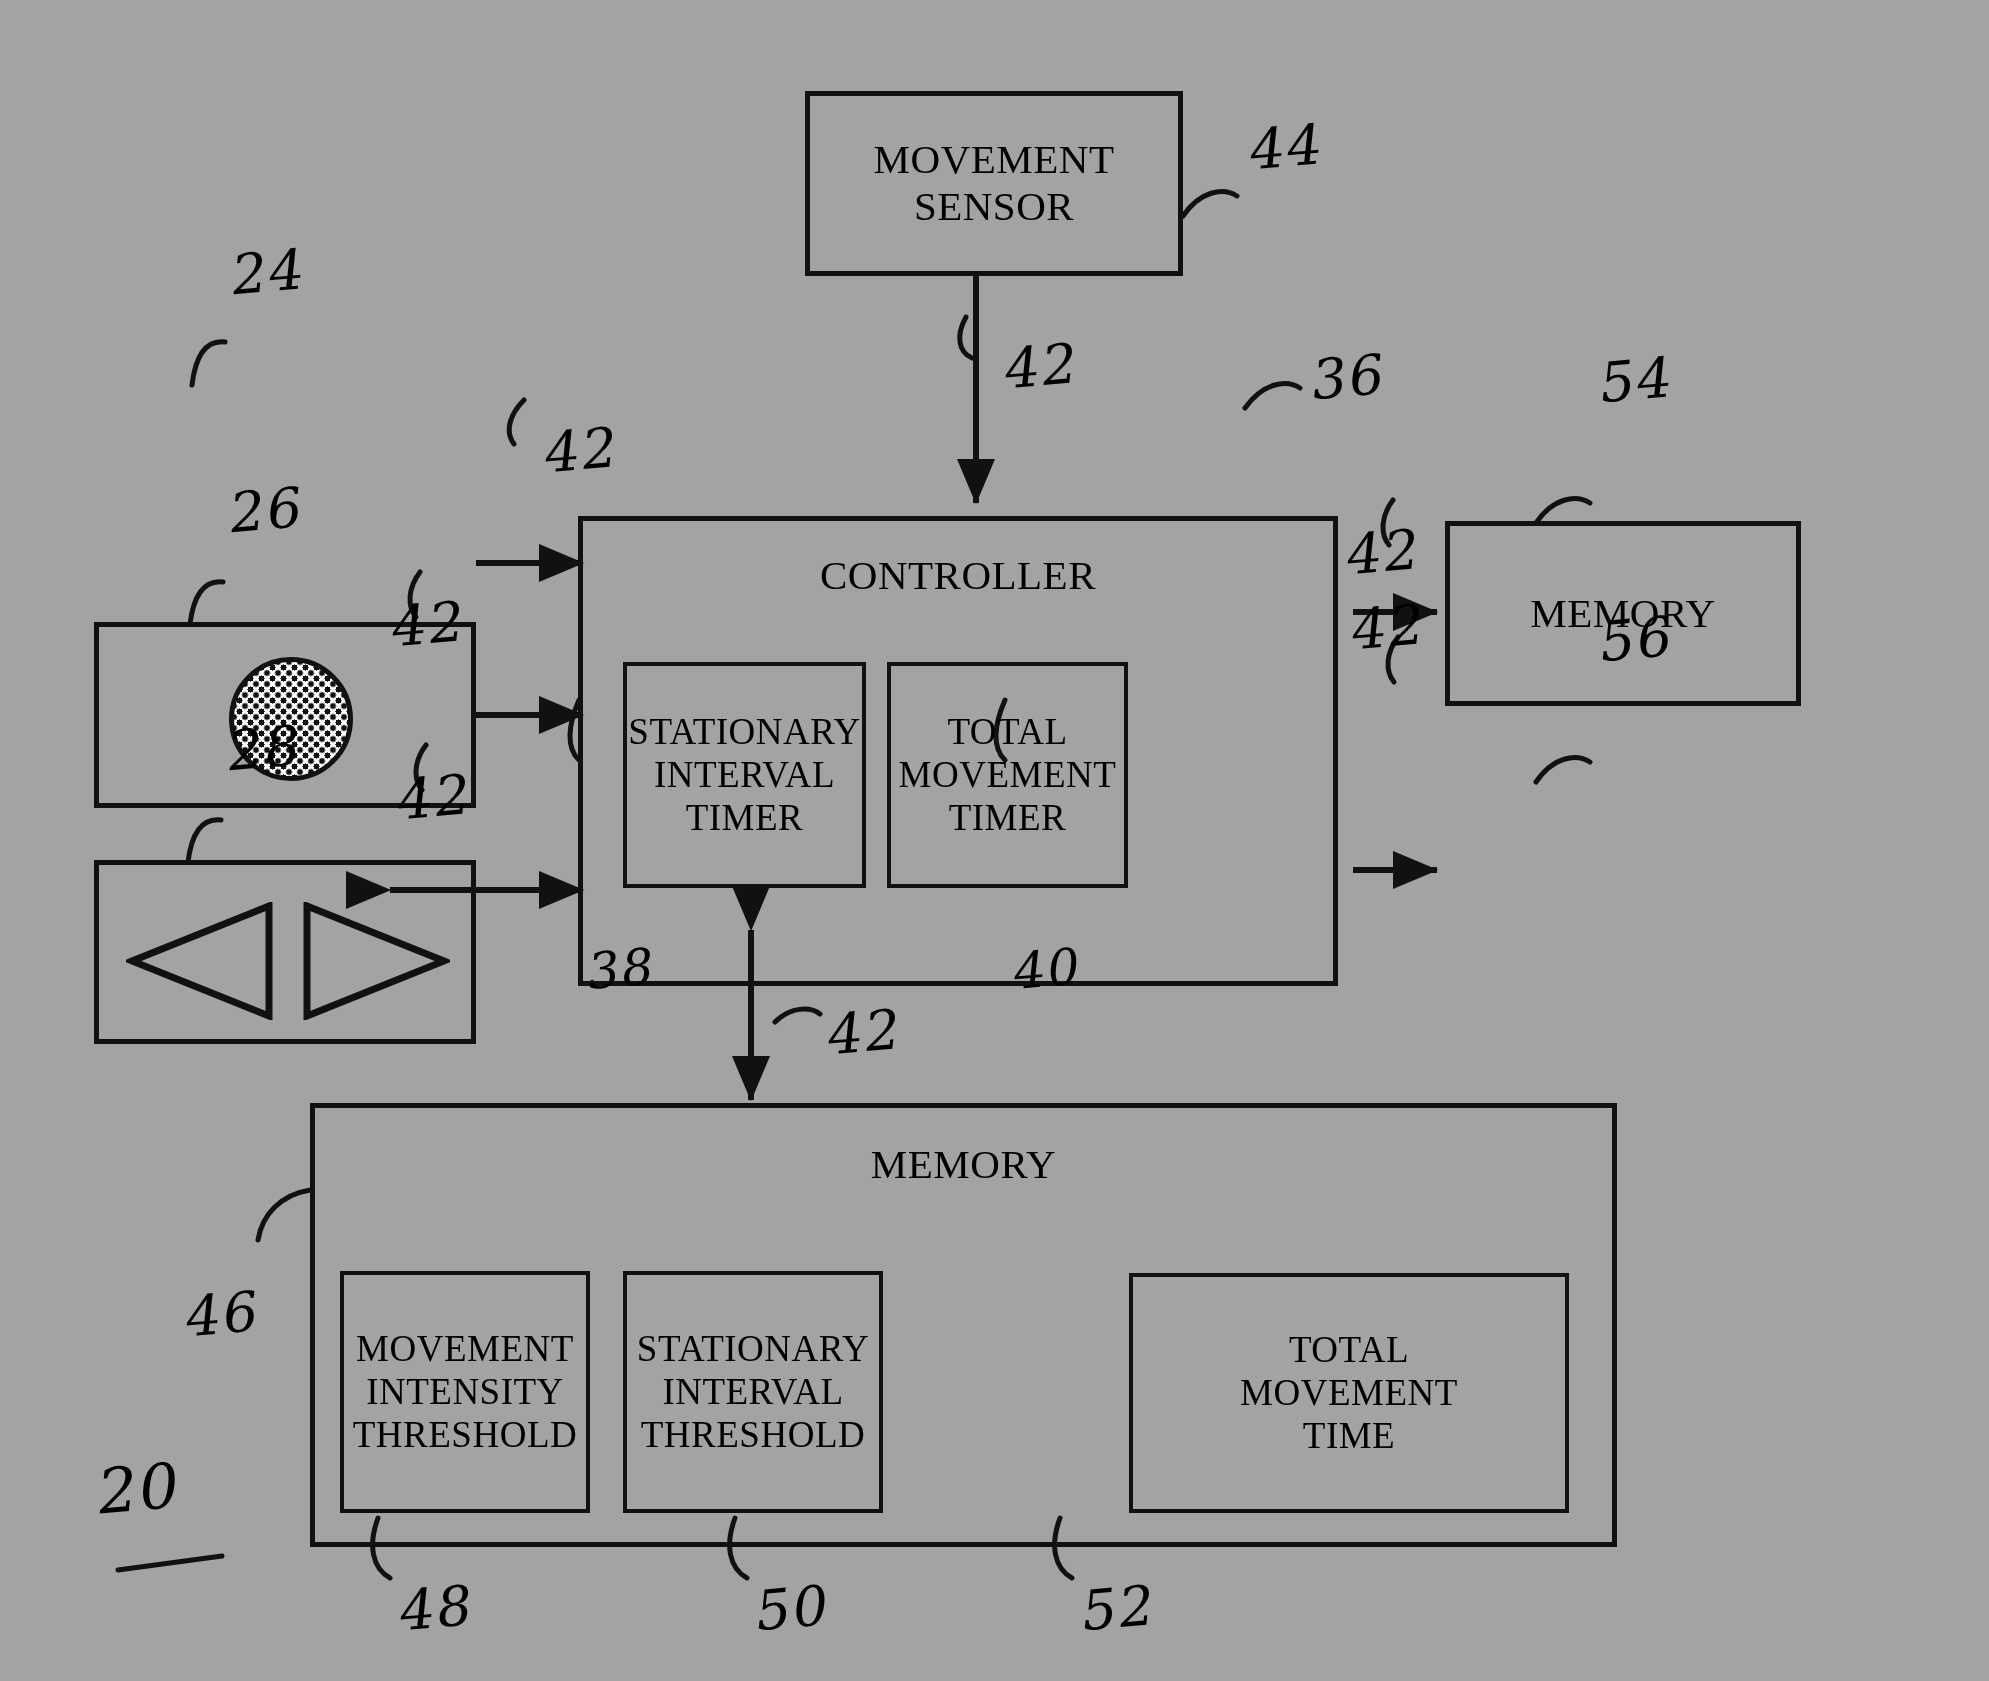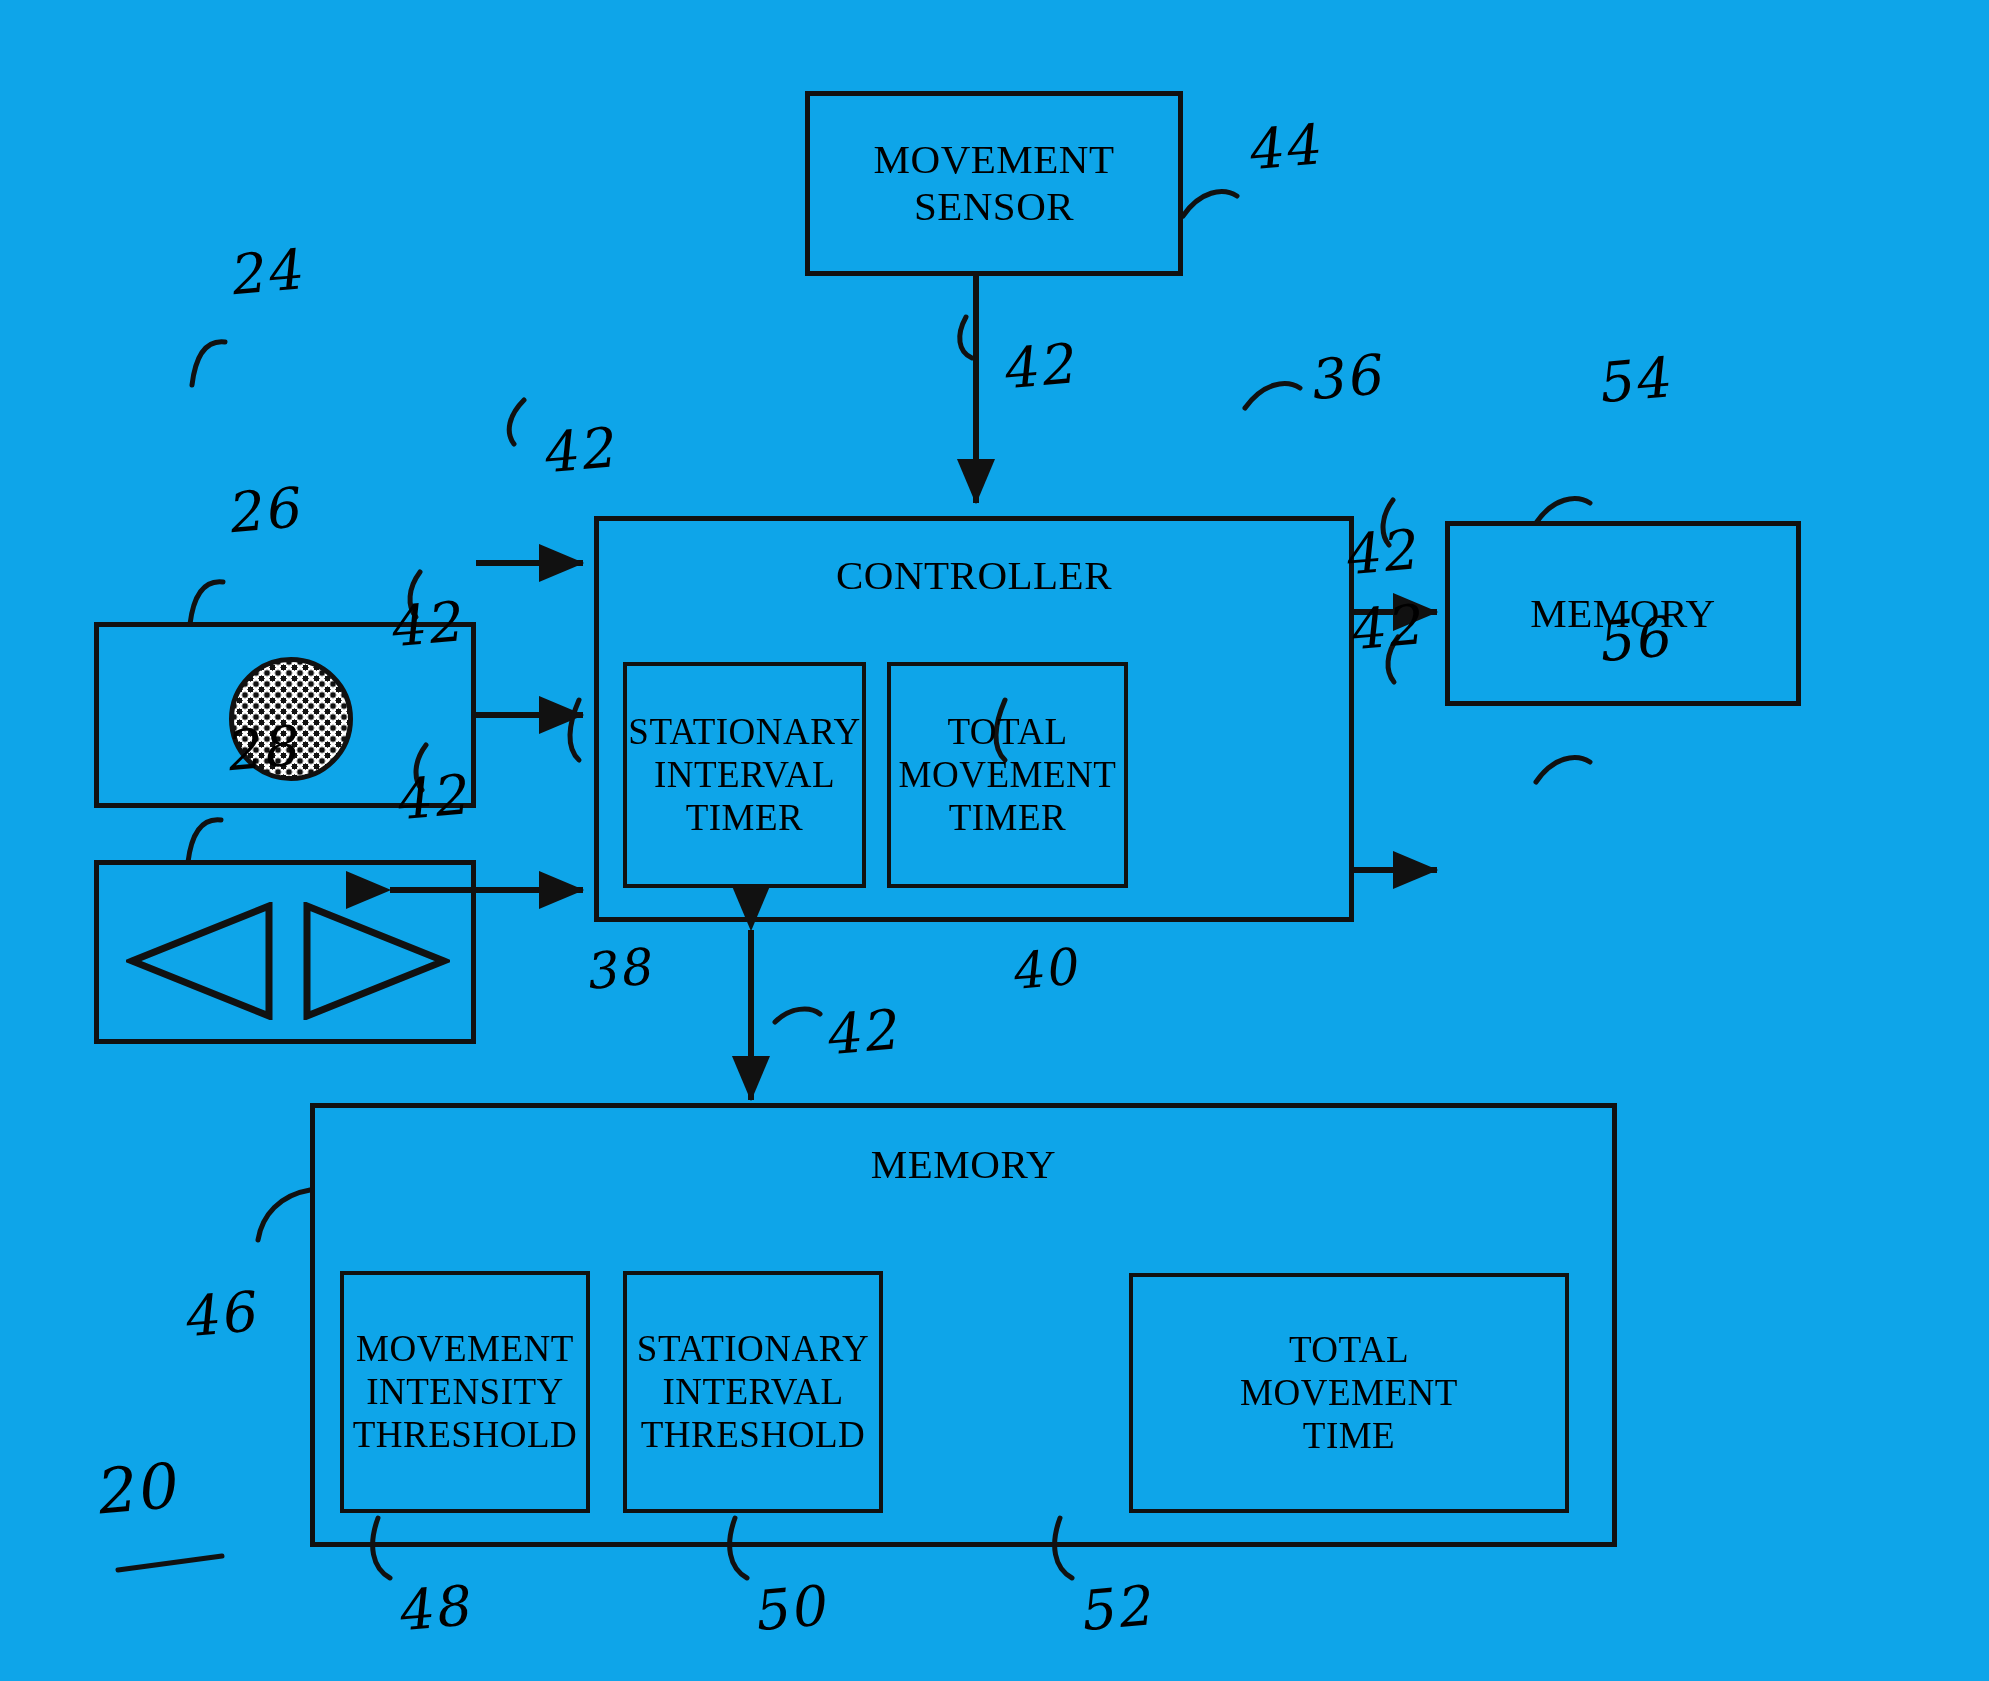--- a/index.html
+++ b/index.html
@@ -4,21 +4,21 @@
 <style>
   html, body {
     margin: 0;
     padding: 0;
     background: #ffffff;
   }
   #stage {
     position: relative;
     width: 1989px;
     height: 1681px;
-    background: #0ea5e9;
+    background: #a3a3a3;
     overflow: hidden;
     font-family: "Liberation Serif", "DejaVu Serif", serif;
   }
 
   
   .blk {
     position: absolute;
     box-sizing: border-box;
     border: 5px solid #111111;
     background: transparent;
@@ -166,21 +166,21 @@
 
   <svg class="tri" style="left:126px; top:902px;" width="150" height="118" viewBox="0 0 150 118">
     <path d="M6,59 L143,4 L143,114 Z" fill="none" stroke="#111" stroke-width="7" stroke-linejoin="miter"></path>
   </svg>
 
   <svg class="tri" style="left:300px; top:902px;" width="150" height="118" viewBox="0 0 150 118">
     <path d="M144,59 L7,4 L7,114 Z" fill="none" stroke="#111" stroke-width="7" stroke-linejoin="miter"></path>
   </svg>
   <div class="ref" style="left:228px; top:716px;">28</div>
 
-  <div class="blk" style="left:594px; top:516px; width:760px; height:406px;">
+  <div class="blk" style="left:578px; top:516px; width:760px; height:470px;">
     <div class="lbl-top" style="top:30px;">CONTROLLER</div>
   </div>
 
   <div class="blk-inner" style="left:623px; top:662px; width:243px; height:226px;">
     <div class="lbl-center" style="font-size:37px;">STATIONARY
 INTERVAL
 TIMER</div>
   </div>
 
   <div class="blk-inner" style="left:887px; top:662px; width:241px; height:226px;">

